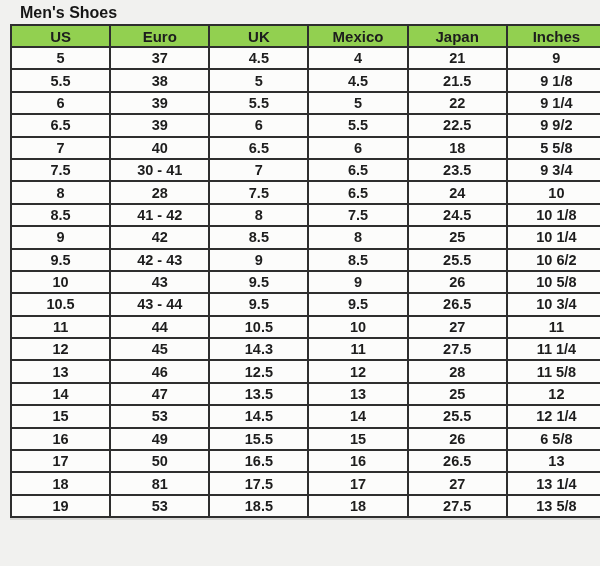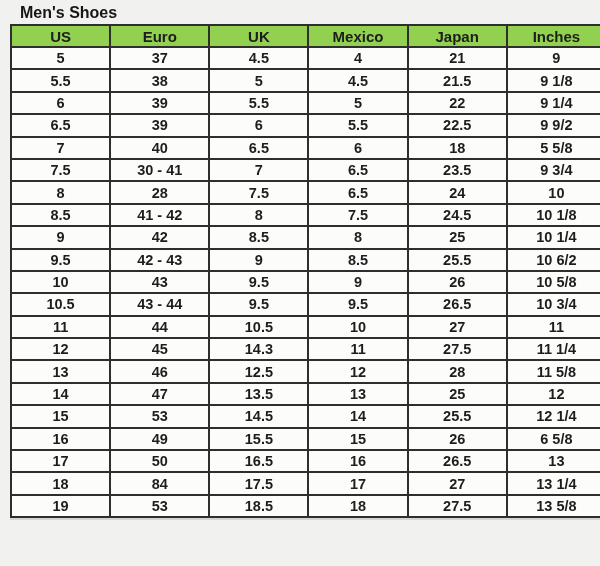--- a/index.html
+++ b/index.html
@@ -212,21 +212,21 @@
       <tr>
         <td>17</td>
         <td>50</td>
         <td>16.5</td>
         <td>16</td>
         <td>26.5</td>
         <td>13</td>
       </tr>
       <tr>
         <td>18</td>
-        <td>84</td>
+        <td>81</td>
         <td>17.5</td>
         <td>17</td>
         <td>27</td>
         <td>13 1/4</td>
       </tr>
       <tr>
         <td>19</td>
         <td>53</td>
         <td>18.5</td>
         <td>18</td>

